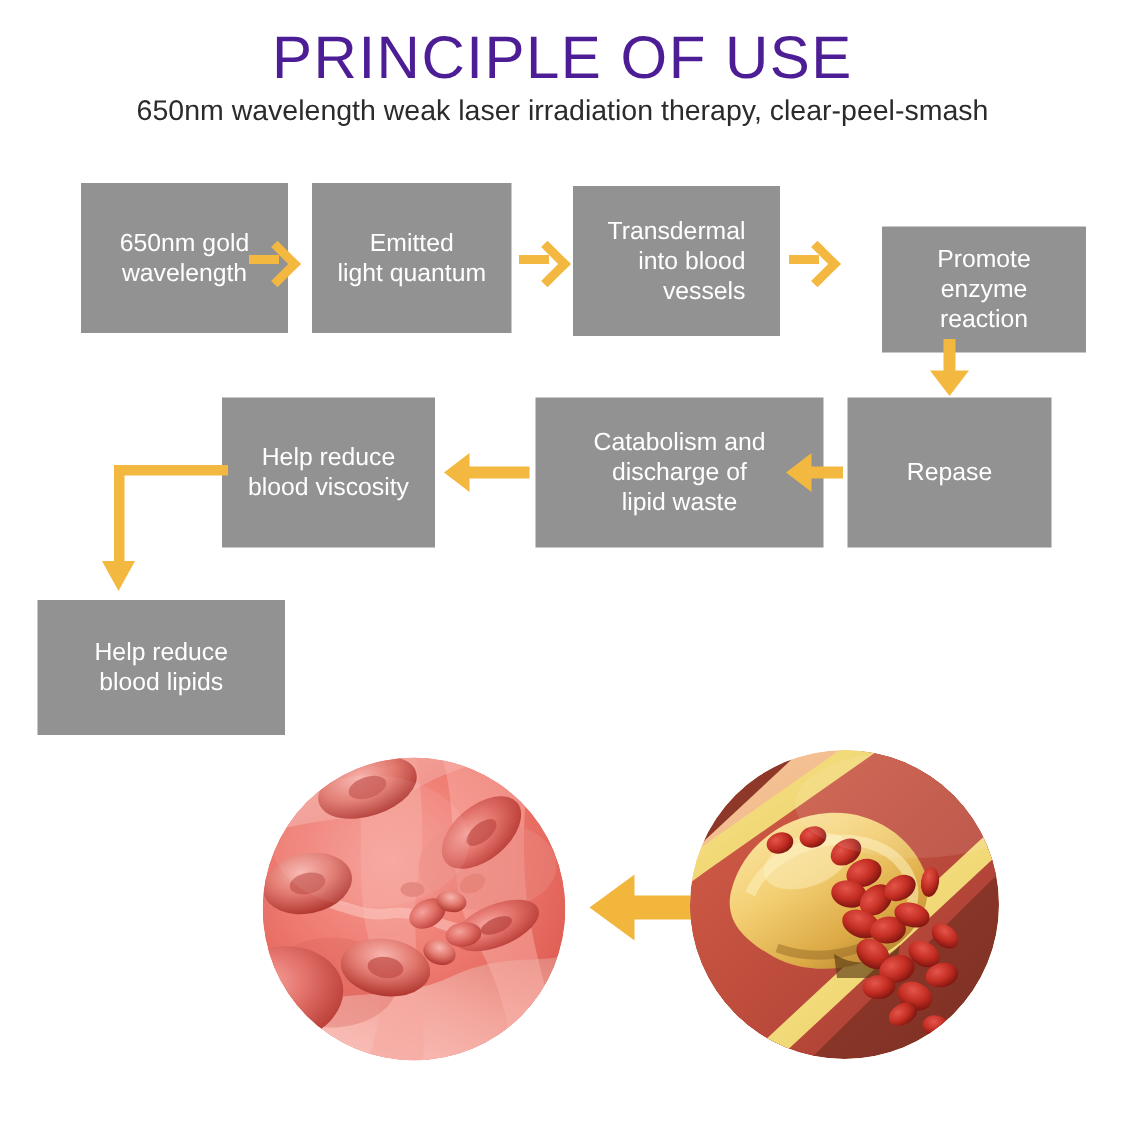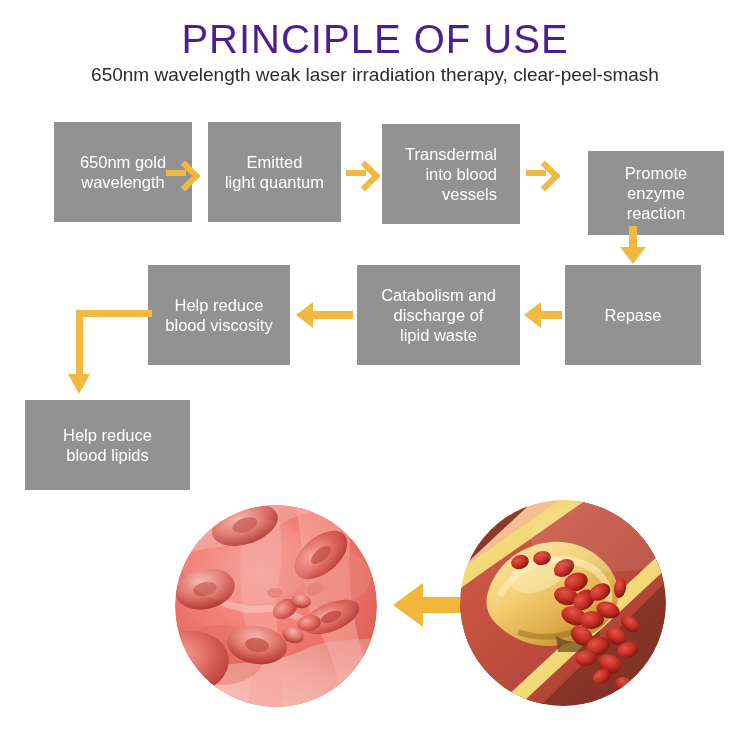--- a/index.html
+++ b/index.html
@@ -201,21 +201,21 @@
 <div class="chev-right" style="left:346px; top:158px;"></div>
 <div class="chev-right" style="left:526px; top:158px;"></div>
 
 <div class="arrow-down" style="left:620px; top:226px; height:38px;">
   <div class="stem" style="height:24px;"></div>
   <div class="head"></div>
 </div>
 
 <div class="flow-box" style="left:565px; top:265px; width:136px; height:100px;">Repase</div>
 
-<div class="flow-box" style="left:357px; top:265px; width:163px; height:100px;">Catabolism and
+<div class="flow-box" style="left:357px; top:265px; width:192px; height:100px;">Catabolism and
 discharge of
 lipid waste</div>
 
 <div class="flow-box" style="left:148px; top:265px; width:142px; height:100px;">Help reduce
 blood viscosity</div>
 
 <div class="arrow-left" style="left:524px; top:302px; width:38px;">
   <div class="stem" style="width:24px;"></div>
   <div class="head"></div>
 </div>

